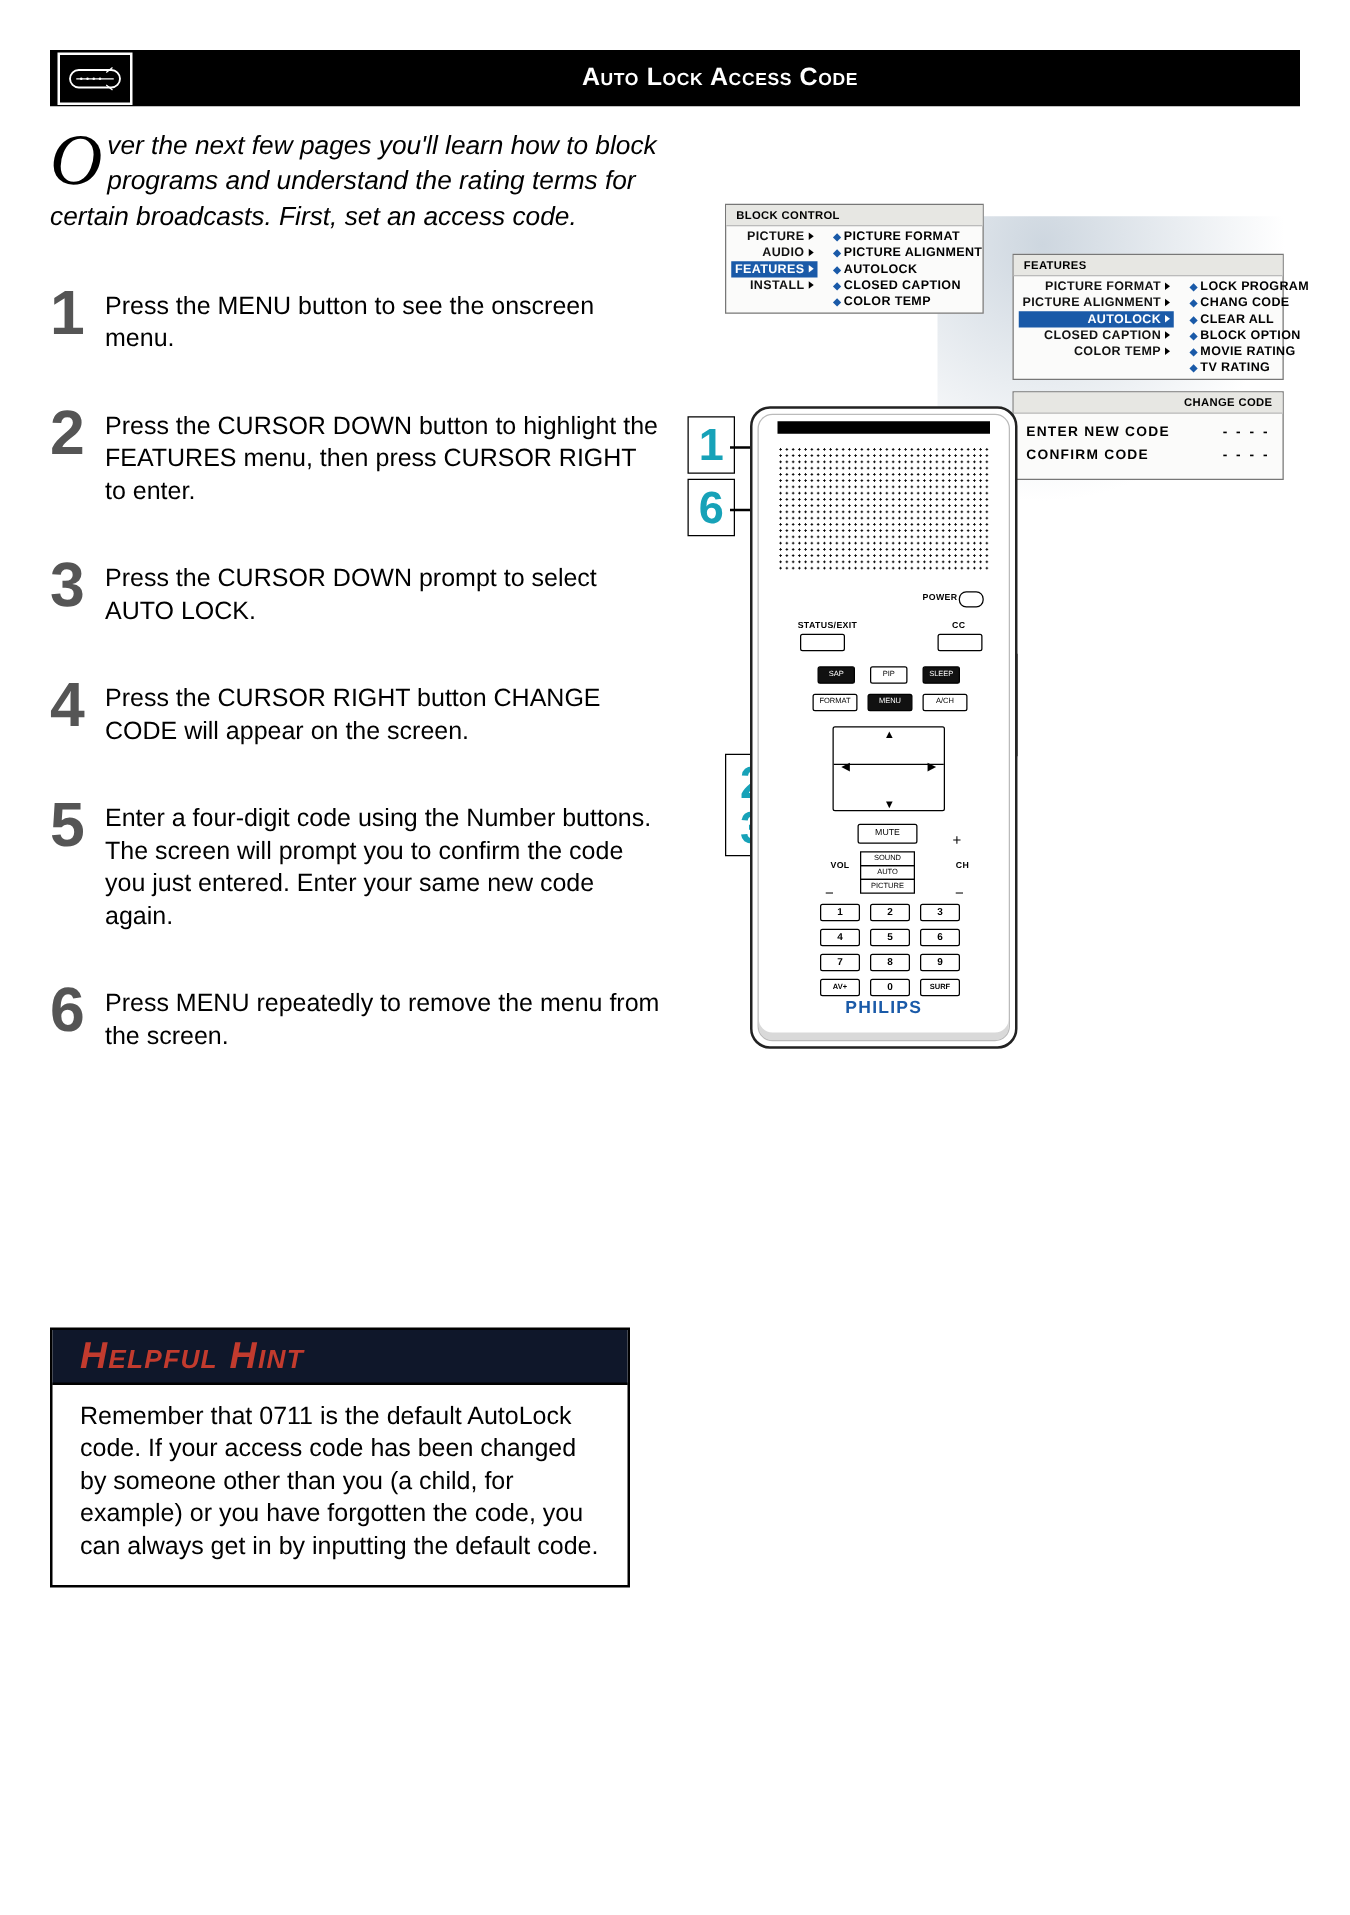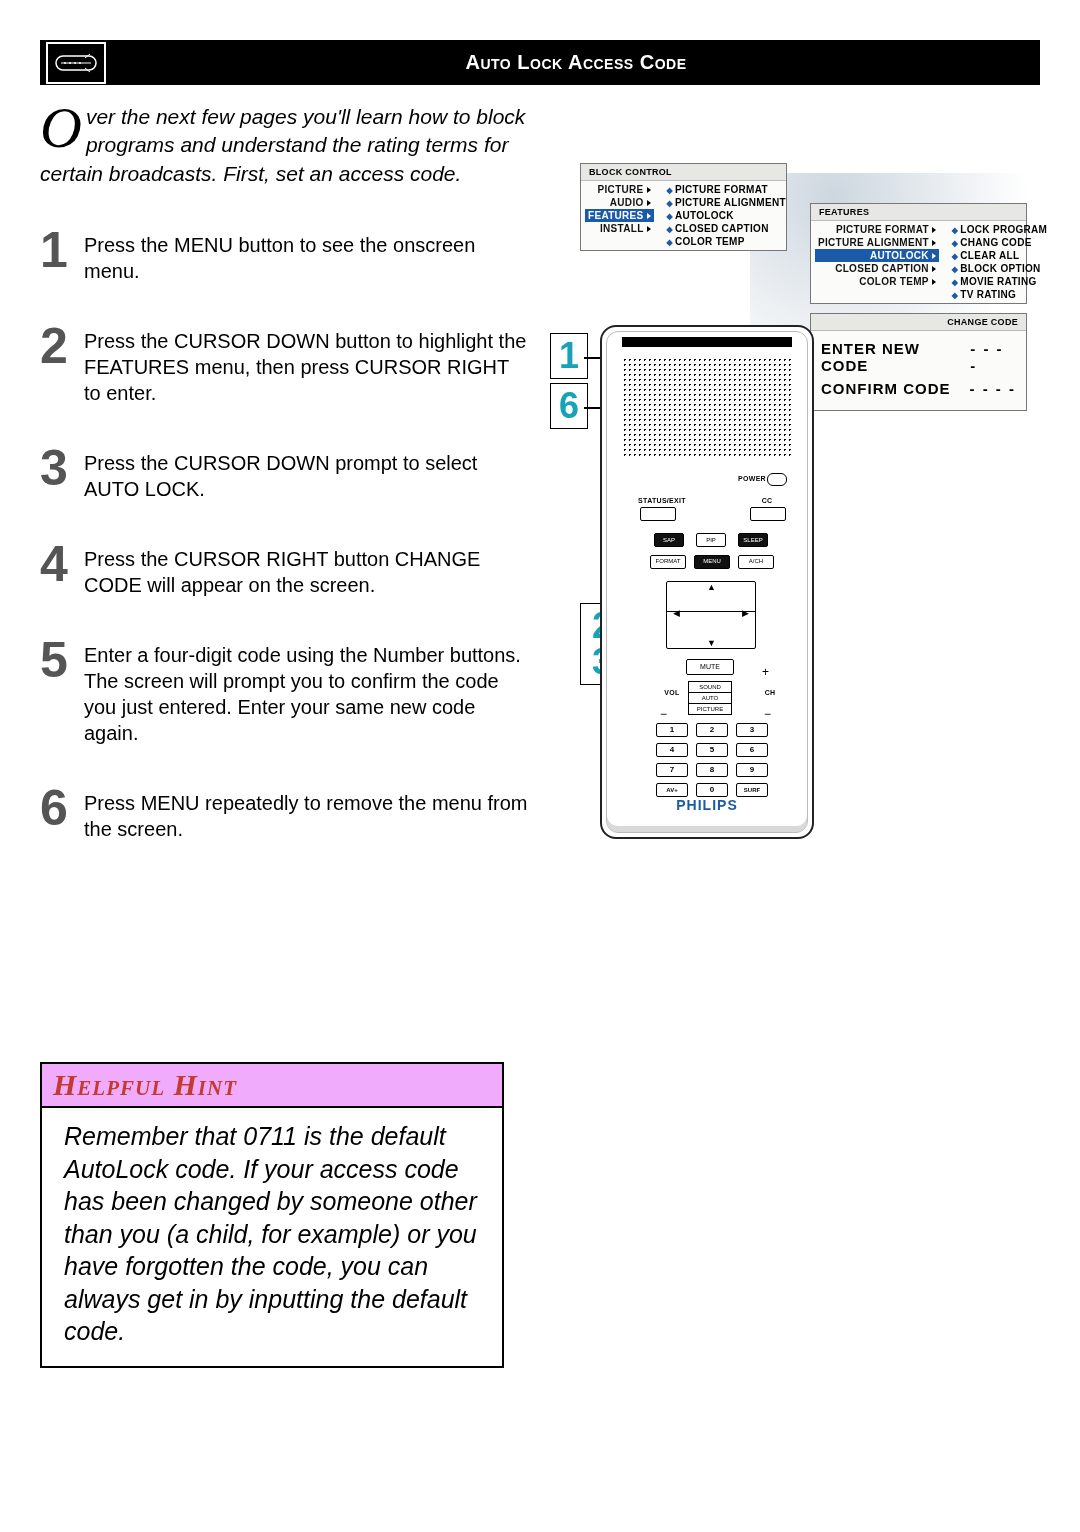--- a/index.html
+++ b/index.html
@@ -75,38 +75,36 @@
     font-size: 20px;
     line-height: 1.3;
     padding-top: 4px;
   }
   .hint-box {
     border: 2.5px solid black;
     margin-top: 180px;
     width: 460px;
   }
   .hint-title-bar {
-    background: #f0abfc;
+    background: #0f172a;
     border-bottom: 2.5px solid black;
-    padding: 4px 11px;
-    font-family: Liberation Serif, serif;
+    padding: 4px 22px;
   }
   .hint-title {
     color: #c23b2e;
     font-style: italic;
     font-weight: bold;
     font-size: 30px;
     font-variant: small-caps;
     letter-spacing: 1px;
   }
   .hint-body {
     padding: 12px 22px 18px 22px;
-    font-size: 25px;
+    font-size: 20px;
     line-height: 1.3;
-    font-style: italic;
   }
   .note-section { margin-top: 24px; font-size: 20px; line-height: 1.3; width: 520px;}
   .note-title { font-weight: bold; letter-spacing: 0.5px; }
   .page-num { text-align: center; font-weight: bold; font-size: 20px; margin-top: 30px; }
 
   
   .illus { position: relative; width: 480px; height: 700px; margin-top: 60px;}
   .callout-num {
     position: absolute;
     border: 1.5px solid black;
@@ -193,21 +191,21 @@
   .osd-col.right-align { text-align:right; }
   .osd-row { padding:1px 3px; white-space:nowrap; color:#111;}
   .osd-row.hl { background:#1a5aa8; color:#fff; }
   .osd-row.sub { color:#000; }
   .arrow-r { display:inline-block; width:0; height:0; border-top:3px solid transparent; border-bottom:3px solid transparent; border-left:4px solid #000; margin-left:3px; vertical-align:middle;}
   .diamond { color:#1a5aa8; font-size:8px; margin:0 2px;}
 
   .osd-main { top:0; left:30px; width:205px; }
   .osd-feat { top:40px; left:260px; width:215px; }
   .osd-code { top:150px; left:260px; width:215px; }
-  .osd-code .row { display:flex; justify-content:space-between; padding:3px 10px; letter-spacing:1px; font-size:15px;}
+  .osd-code .row { display:flex; justify-content:space-between; padding:3px 10px; letter-spacing:1px; font-size:11px;}
   .dots { letter-spacing:2px; }
 
   .shadow-wedge {
     position: absolute;
     top: 10px; left: 200px;
     width: 280px; height: 230px;
     background: radial-gradient(ellipse at 30% 10%, rgba(200,210,220,0.9), rgba(210,218,228,0) 70%);
     z-index: -1;
   }
 </style>

